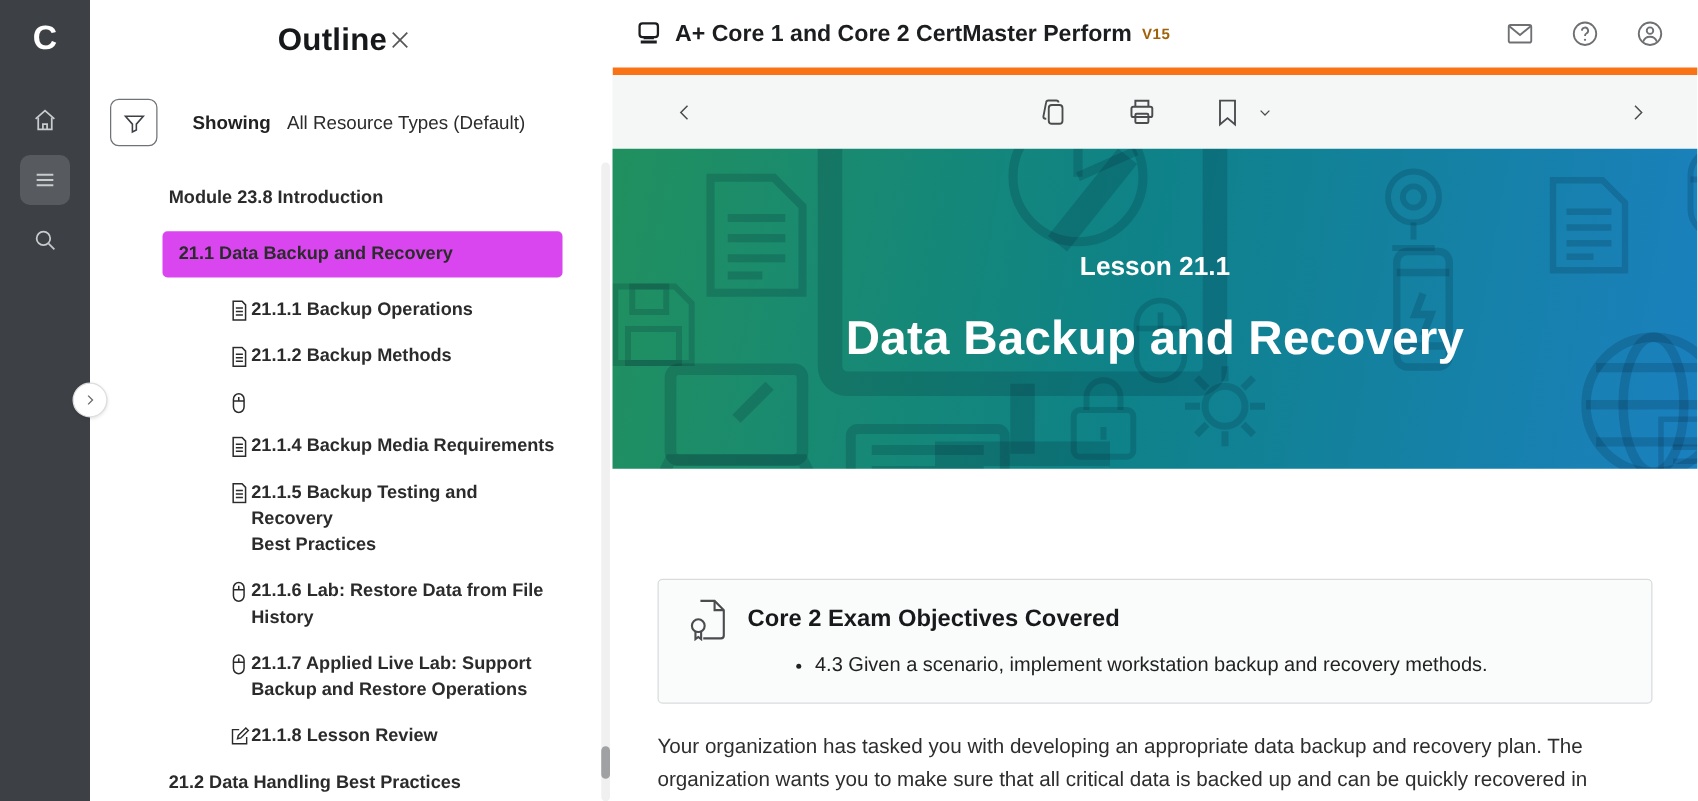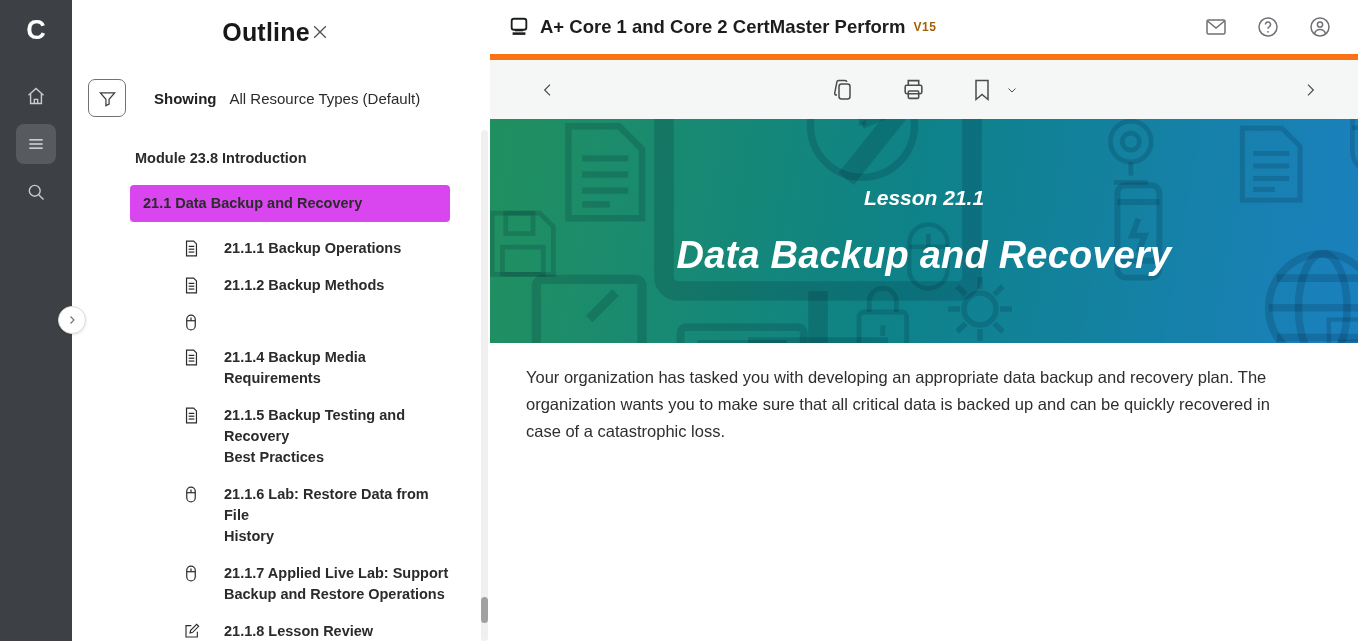--- a/index.html
+++ b/index.html
@@ -30,21 +30,21 @@
   .filter-row { margin-top:32px; display:flex; align-items:center; }
   .filter-btn { width:38px; height:38px; border:1px solid #6f7377; border-radius:7px; background:#fff;
     display:flex; align-items:center; justify-content:center; color:#3d4146; cursor:pointer; }
   .showing-label { margin-left:28px; font-size:15px; font-weight:700; color:#222; }
   .showing-value { margin-left:13px; font-size:15px; color:#2b2b2b; }
 
   .outline-list { margin-top:31px; padding-left:31px; padding-right:40px; color:#2b2b2b; }
   .o-item { font-size:14.5px; font-weight:700; line-height:21px; margin-bottom:16px; white-space:pre-line; }
   .o-module, .o-lesson { padding-left:16px; }
   .o-lesson.active { background:#d946ef; border-radius:4px; padding:8px 13px; margin-left:11px; }
-  .o-topic { display:flex; gap:24px; margin-left:65px; font-weight:700; }
+  .o-topic { display:flex; gap:1px; margin-left:65px; font-weight:700; }
   .o-topic .t-icon { flex:0 0 16px; margin-top:2px; color:#2b2b2b; }
 
   .o-scroll-track { position:absolute; right:2px; top:130px; bottom:0; width:7px; background:#f0f0f0; border-radius:4px; }
   .o-scroll-thumb { position:absolute; left:0; width:7px; height:26px; bottom:18px; background:#9fa1a3; border-radius:4px; }
 
   
   .main { flex:1 1 auto; display:flex; flex-direction:column; min-width:0; }
   .main-header { height:60px; background:#fff; border-bottom:6px solid #f97316;
     display:flex; align-items:center; padding:0 26px 0 18px; }
   .course-title { font-size:18.5px; font-weight:700; color:#1b1d1f; margin-left:10px; }
@@ -52,22 +52,22 @@
   .header-actions { margin-left:auto; display:flex; align-items:center; gap:28px; color:#6e7073; }
   .icon-btn { cursor:pointer; display:flex; align-items:center; justify-content:center; background:none; border:none; color:inherit; }
 
   .toolbar { height:59px; background:#f5f6f6; display:flex; align-items:center; position:relative; color:#4a4c4e; }
   .tb-prev { position:absolute; left:50px; }
   .tb-next { position:absolute; right:40px; }
   .tb-center { margin:0 auto; display:flex; align-items:center; gap:46px; }
   .tb-bookmark-group { display:flex; align-items:center; gap:14px; }
 
   
-  .hero { height:224px; position:relative; overflow:hidden;
-    background:linear-gradient(100deg,#21905f 0%,#0e8288 48%,#1b80bf 100%);font-style:italic; }
+  .hero { height:256px; position:relative; overflow:hidden;
+    background:linear-gradient(100deg,#21905f 0%,#0e8288 48%,#1b80bf 100%); }
   .hero-pattern { position:absolute; inset:0; width:100%; height:100%; }
   .hero-text { position:absolute; inset:0; display:flex; flex-direction:column; align-items:center; justify-content:center;
     color:#fff; text-align:center; }
   .hero-eyebrow { font-size:21px; font-weight:700; }
   .hero-title { font-size:38px; font-weight:700; margin-top:24px; letter-spacing:.2px; }
 
   
   .content { flex:1; background:#fff; overflow:hidden; }
   .objectives-box { margin:88px 36px 0 36px; border:1px solid #d9dbdd; border-radius:4px; background:#fafbfb;
     padding:15px 18px 18px 24px; }
@@ -381,19 +381,33 @@
         <use href="#pt-mouse" transform="translate(842,-6) scale(3.4)"></use>
         <use href="#pt-doc" transform="translate(826,210) scale(3.2)"></use>
       </svg>
       <div class="hero-text">
         <div class="hero-eyebrow">Lesson 21.1</div>
         <div class="hero-title">Data Backup and Recovery</div>
       </div>
     </div>
 
     <div class="content">
+      <div class="objectives-box">
+        <div class="obj-head">
+          <svg width="30" height="34" viewBox="0 0 26 30" fill="none" stroke="#4a4c4e" stroke-width="1.5">
+            <path d="M8 1.5 H18 L24.5 8 V26 a2 2 0 0 1 -2 2 H10"></path>
+            <path d="M18 1.5 V8 H24.5"></path>
+            <circle cx="6.5" cy="19" r="4.5"></circle>
+            <path d="M4.5 22.5 V28.5 L6.5 27 L8.5 28.5 V22.5"></path>
+          </svg>
+          <span class="obj-title">Core 2 Exam Objectives Covered</span>
+        </div>
+        <ul class="obj-list">
+          <li>4.3 Given a scenario, implement workstation backup and recovery methods.</li>
+        </ul>
+      </div>
       <p class="intro-para">Your organization has tasked you with developing an appropriate data backup and recovery plan. The
 organization wants you to make sure that all critical data is backed up and can be quickly recovered in
 case of a catastrophic loss.</p>
     </div>
 
   </div>
 </div>
 
 </body></html>

